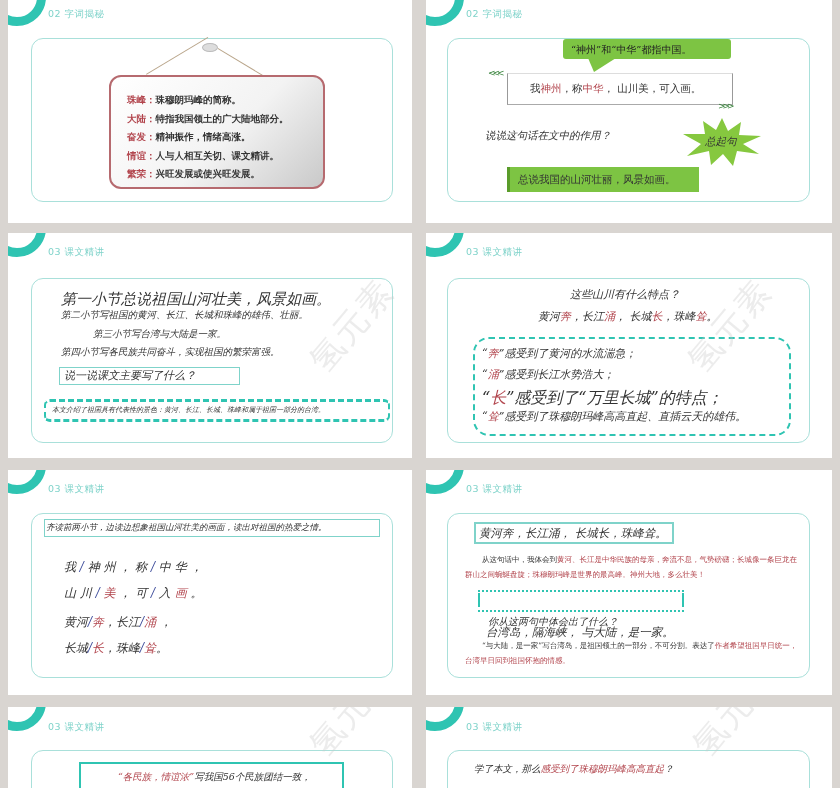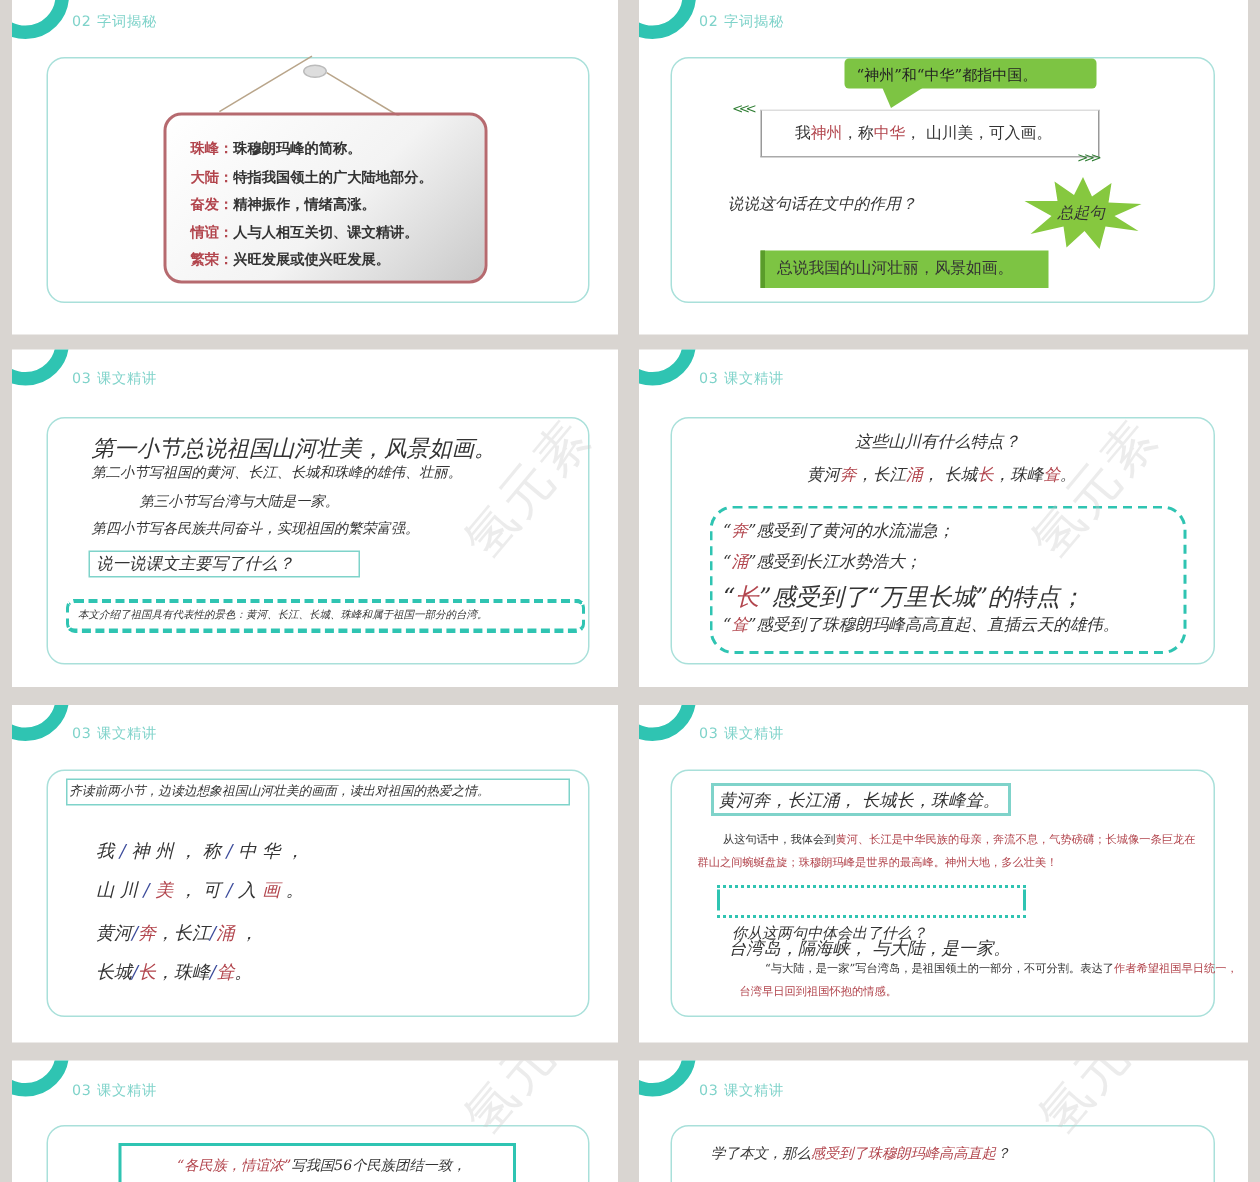--- a/index.html
+++ b/index.html
@@ -130,21 +130,21 @@
   <div class="boxed" style="left:48px;top:52px;width:200px;height:22px;border-width:2px;"></div>
   <div class="line" style="left:53px;top:56px;font-size:11.5px;">黄河奔，长江涌， 长城长，珠峰耸。</div>
   <div style="position:absolute;left:39px;top:82px;width:336px;font-size:7.5px;line-height:15px;text-indent:17px;">
     <span>从这句话中，我体会到</span><span class="red">黄河、长江是中华民族的母亲，奔流不息，气势磅礴；长城像一条巨龙在群山之间蜿蜒盘旋；珠穆朗玛峰是世界的最高峰。神州大地，多么壮美！</span>
   </div>
   <div class="dashdot" style="left:52px;top:120px;width:206px;height:22px;border-top:2px dotted #2fc4b2;border-bottom:2px dotted #2fc4b2;"></div>
   <div style="position:absolute;left:52px;top:123px;width:2px;height:14px;background:#2fc4b2;"></div>
   <div style="position:absolute;left:256px;top:123px;width:2px;height:14px;background:#2fc4b2;"></div>
   <div class="line" style="left:60px;top:123px;font-size:11.5px;margin-top:32px;">台湾岛，隔海峡， 与大陆，是一家。</div>
   <div class="line" style="left:62px;top:145px;font-size:10px;">你从这两句中体会出了什么？</div>
-  <div style="position:absolute;left:39px;top:168px;width:336px;font-size:7.5px;line-height:15px;text-indent:17px;margin-left:28px;">
+  <div style="position:absolute;left:39px;top:168px;width:336px;font-size:7.5px;line-height:15px;text-indent:17px;">
     <span>“与大陆，是一家”写台湾岛，是祖国领土的一部分，不可分割。表达了</span><span class="red">作者希望祖国早日统一，台湾早日回到祖国怀抱的情感。</span>
   </div>
 </div>
 
 <div class="slide" style="left:8px;top:707px;width:404px;height:90px;">
   <div class="arc" style="top:-34px;"></div>
   <div class="sec-title" style="top:14px;">03  课文精讲</div>
   <div class="panel" style="left:23px;top:43px;width:362px;height:100px;"></div>
   <div style="position:absolute;left:71px;top:55px;width:265px;height:60px;border:2px solid #2fc4b2;"></div>
   <div class="line" style="left:110px;top:64px;font-size:9.5px;">

